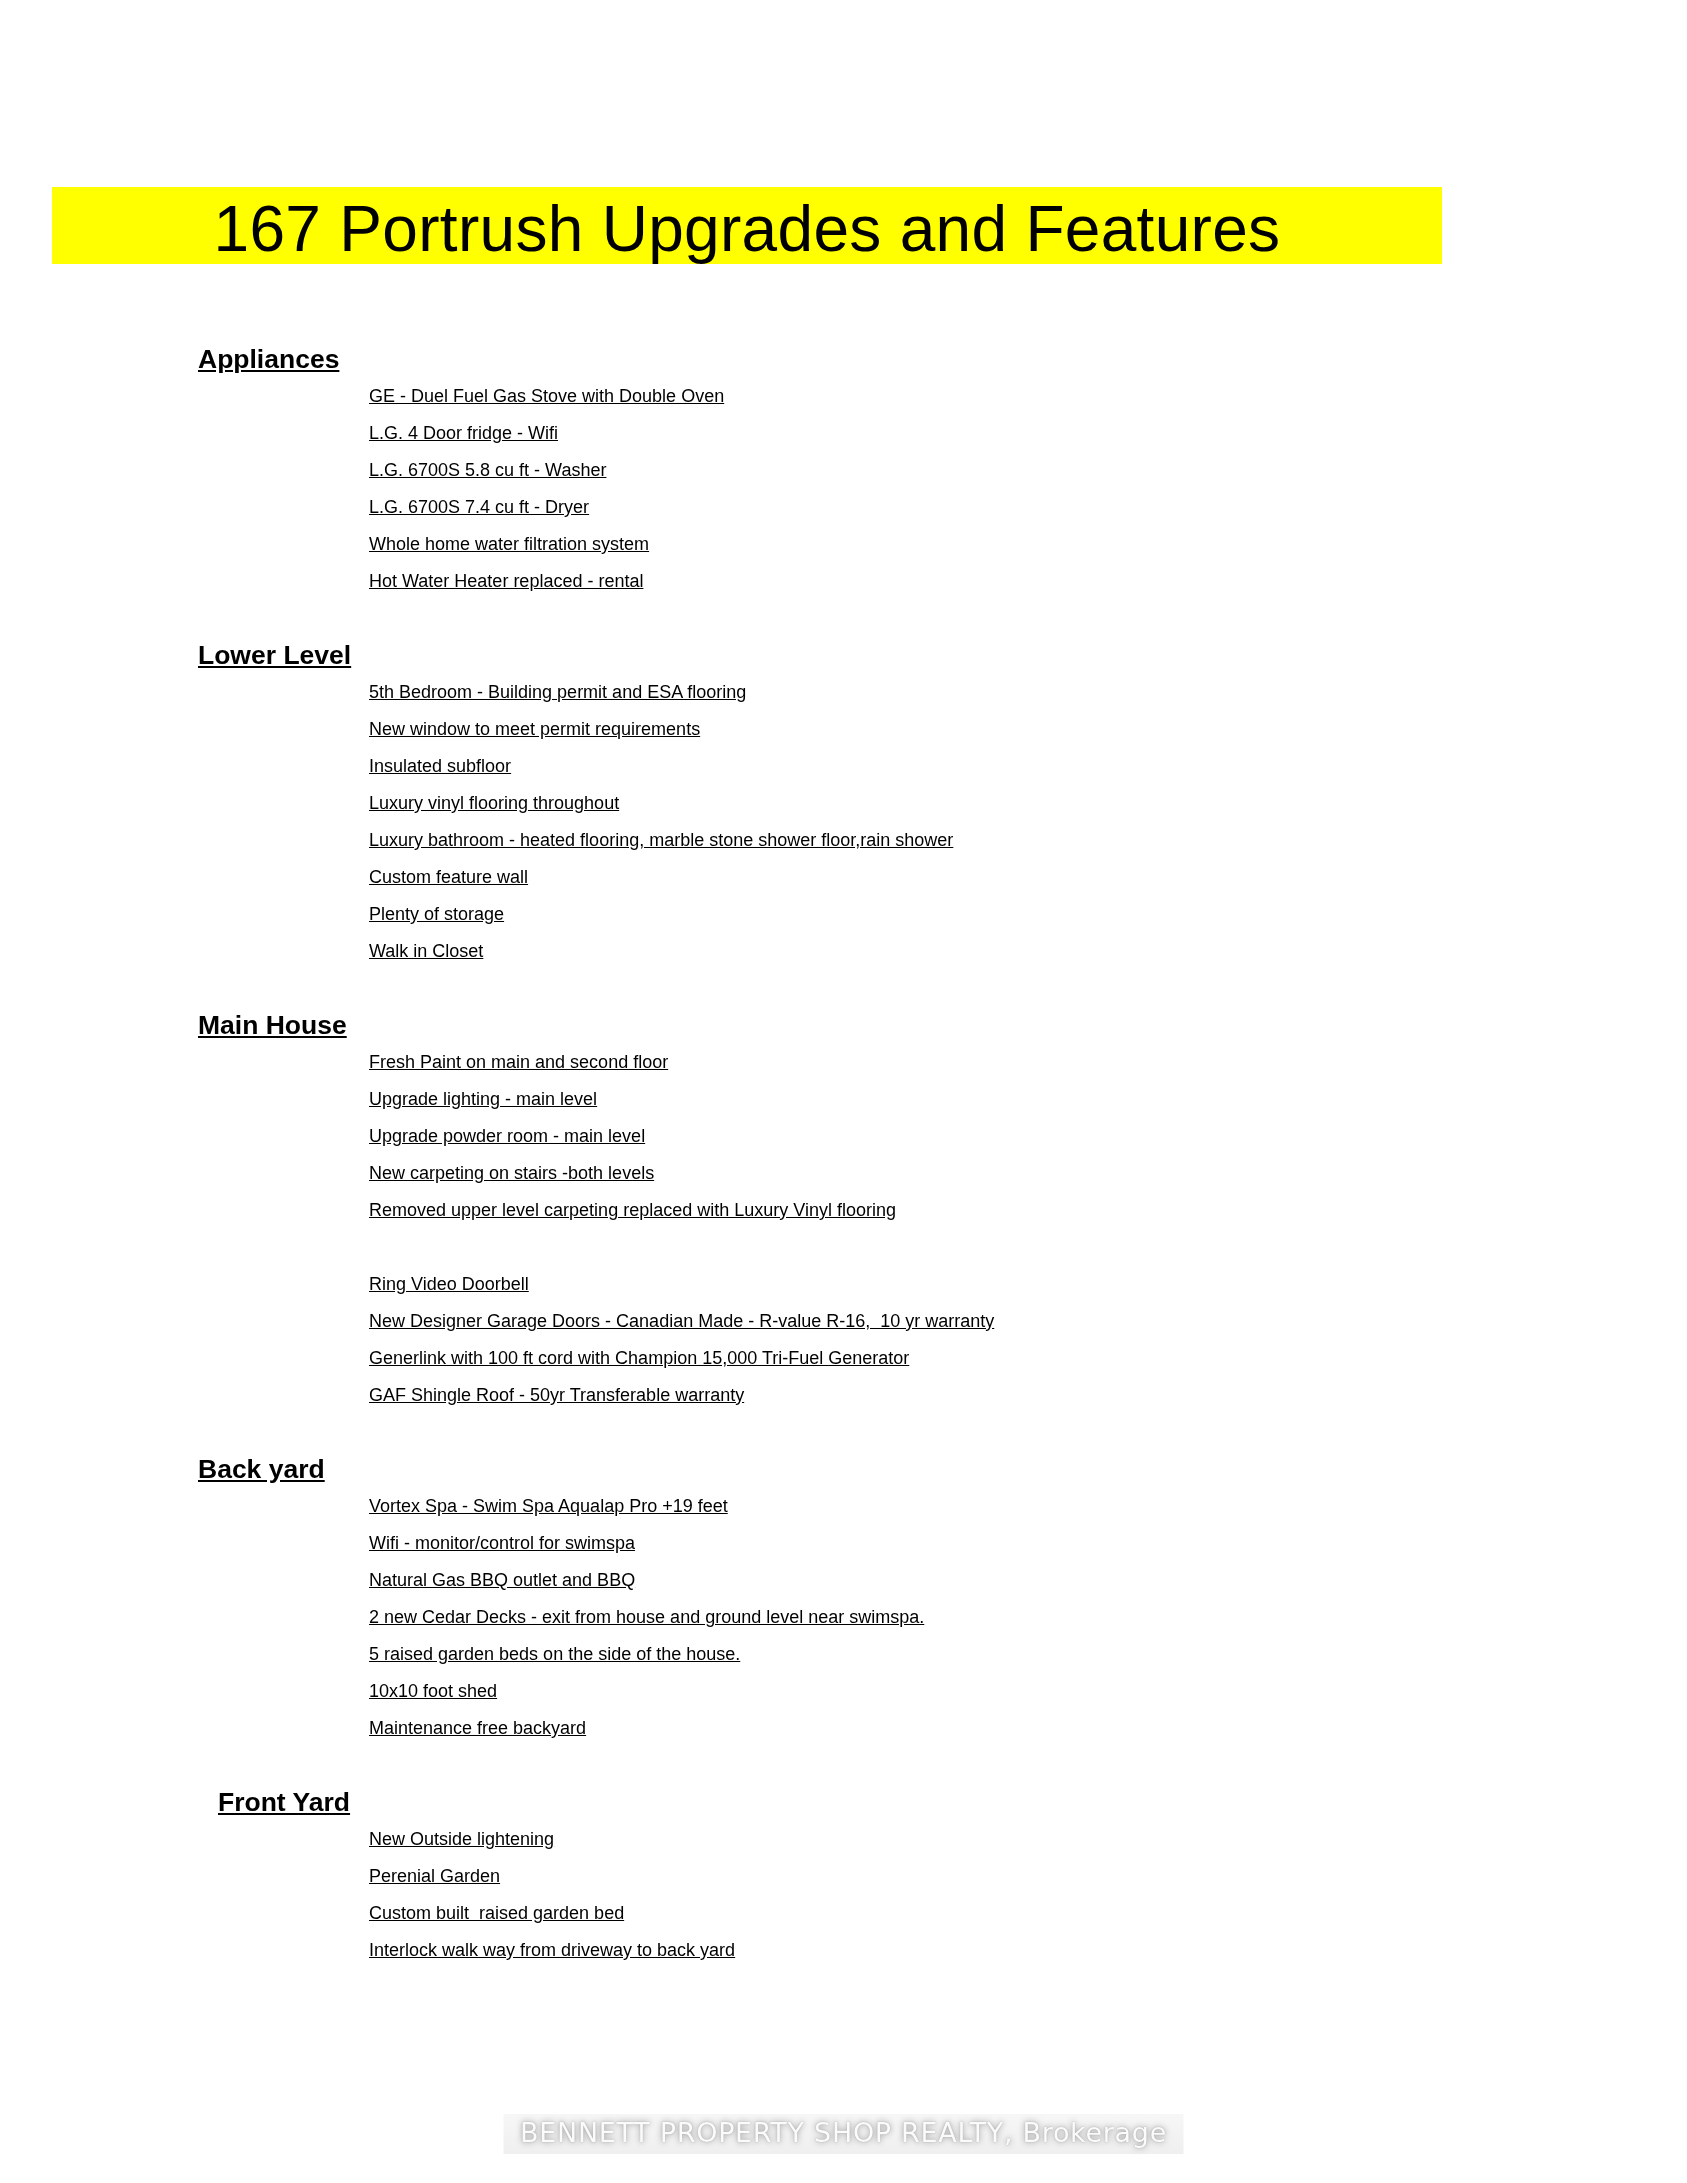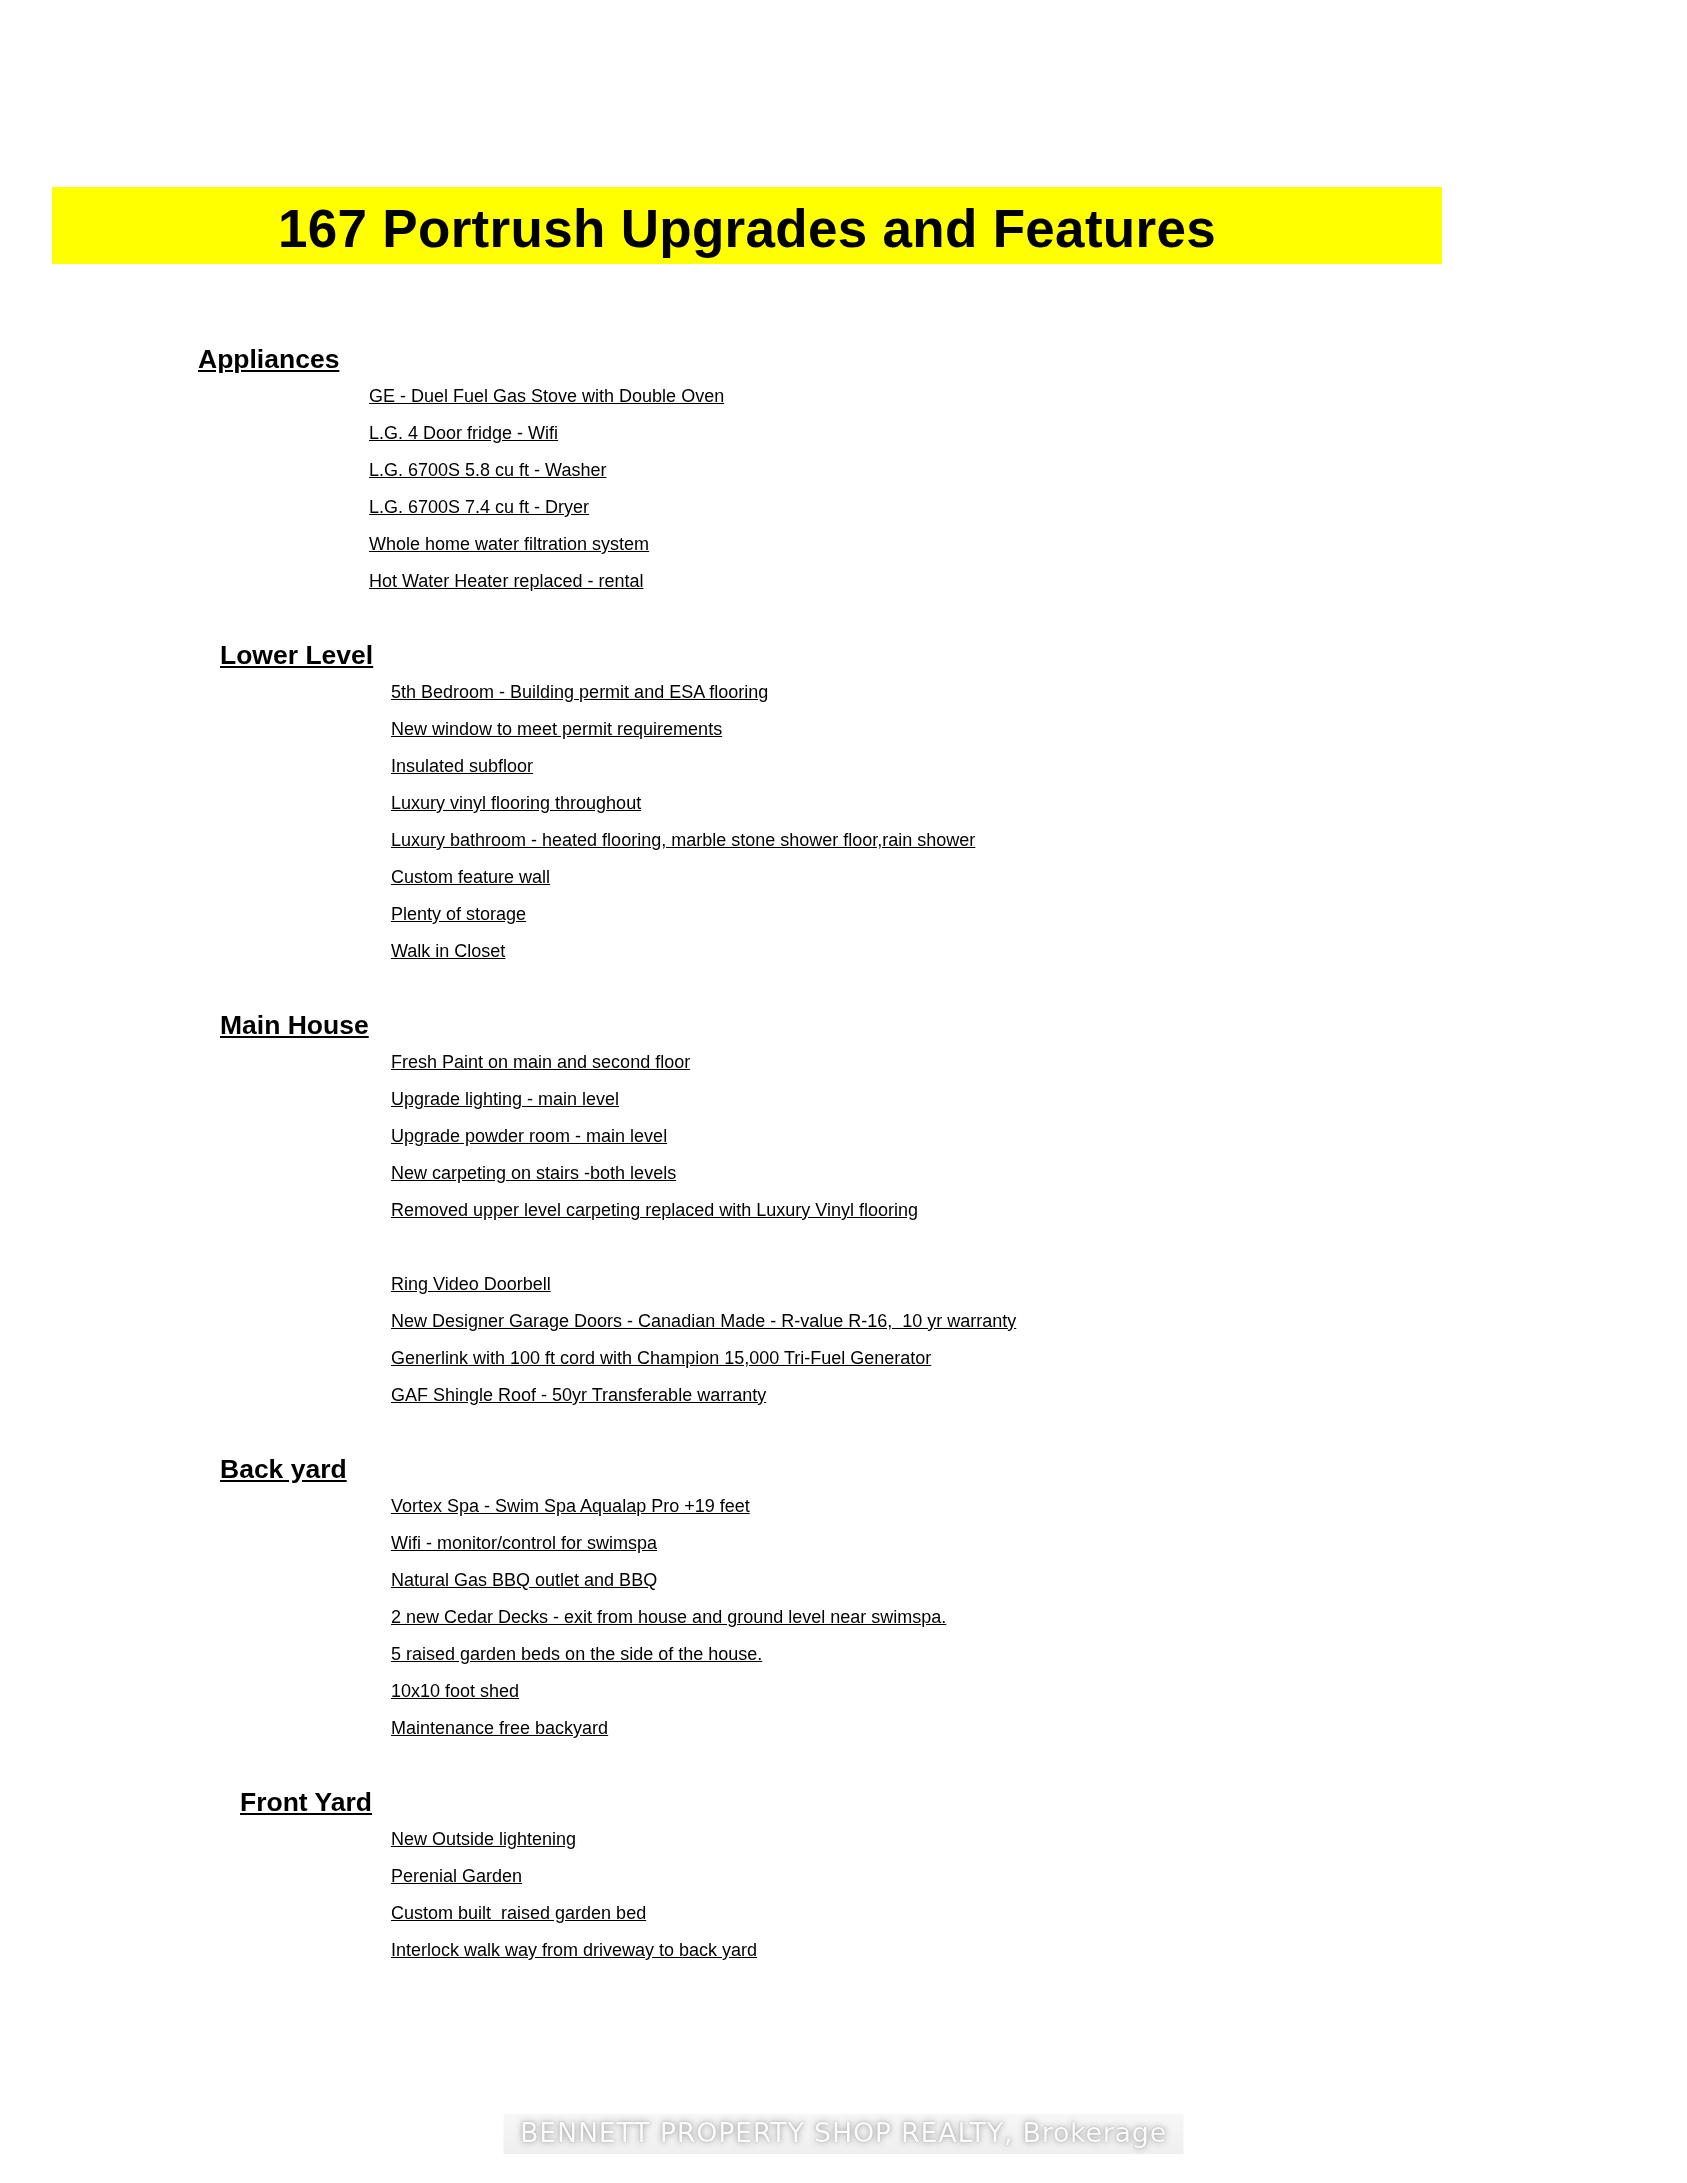--- a/index.html
+++ b/index.html
@@ -19,36 +19,36 @@
     left: 52px;
     top: 187px;
     width: 1390px;
     height: 77px;
     background: #ffff00;
     display: flex;
     align-items: center;
     justify-content: center;
   }
   .title-text {
-    font-size: 53px;
-    font-weight: 700;
+    font-size: 64px;
+    font-weight: 400;
     letter-spacing: 0.3px;
     padding-top: 6.6px;
     white-space: nowrap;
   }
 
   
   .content {
     position: absolute;
     left: 0;
     top: 341px;
     right: 0;
     text-decoration: underline;
   }
-  .section + .section { margin-top: 37px; padding-left: 22px; }
+  .section + .section { margin-top: 37px; }
   .heading {
     margin: 0 0 0 198px;
     font-size: 26.5px;
     font-weight: 700;
     line-height: 37px;
     white-space: pre-wrap;
   }
   .section.indented .heading { margin-left: 218px; }
   .items { margin-left: 369px; }
   .item {

